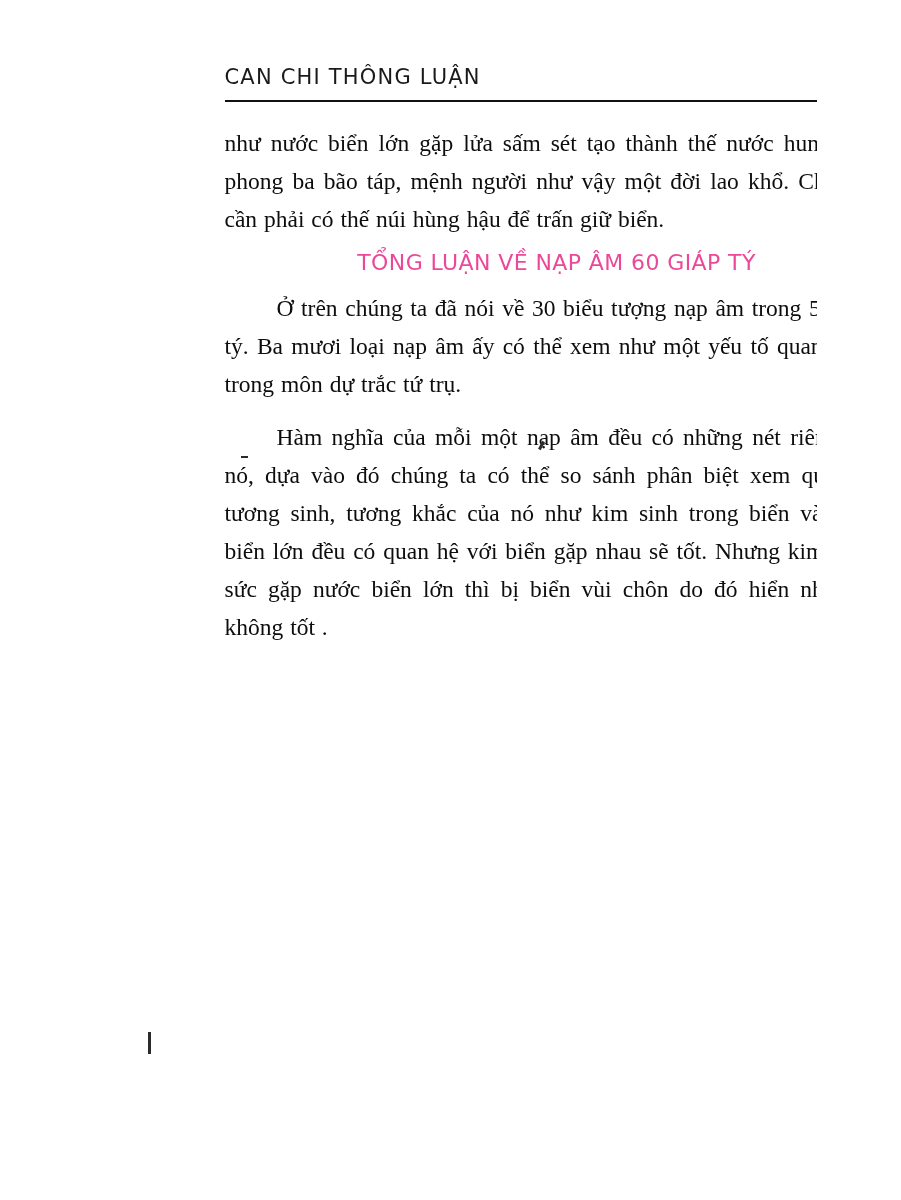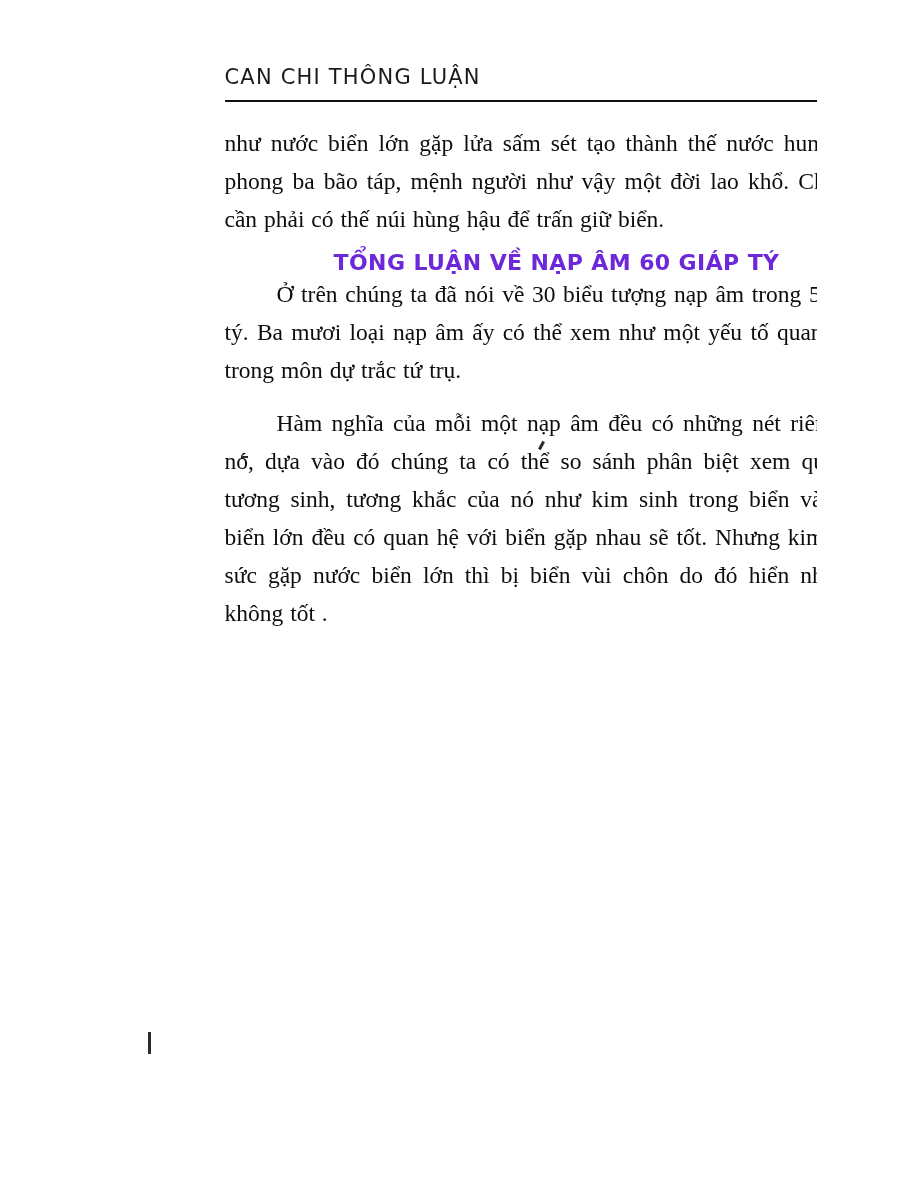--- a/index.html
+++ b/index.html
@@ -59,27 +59,27 @@
     font-size: 23.5px;
     line-height: 38px;
     text-align: justify;
     text-align-last: left;
     word-spacing: 1px;
   }
   p.para.indent {
     text-indent: 52px;
   }
   .section-heading {
-    margin: 12px 0 0 0;
+    margin: 12px 0 14px 0;
     text-align: center;
     font-family: "DejaVu Sans", sans-serif;
-    font-weight: 700;
+    font-weight: 400;
     font-size: 22px;
     letter-spacing: 0.4px;
-    color: #6d28d9;
+    color: #ec4899;
   }
   .spacer-sm { height: 7px; }
   .tick {
     position: absolute;
     background: #2b2b2b;
   }
   .tick-a { left: 156px; top: 456px; width: 7px; height: 2px; }
   .tick-b { left: 452px; top: 444px; width: 9px; height: 3px; transform: rotate(-62deg); }
   .tick-c { left: 63px; top: 1032px; width: 3px; height: 22px; }
 </style>

